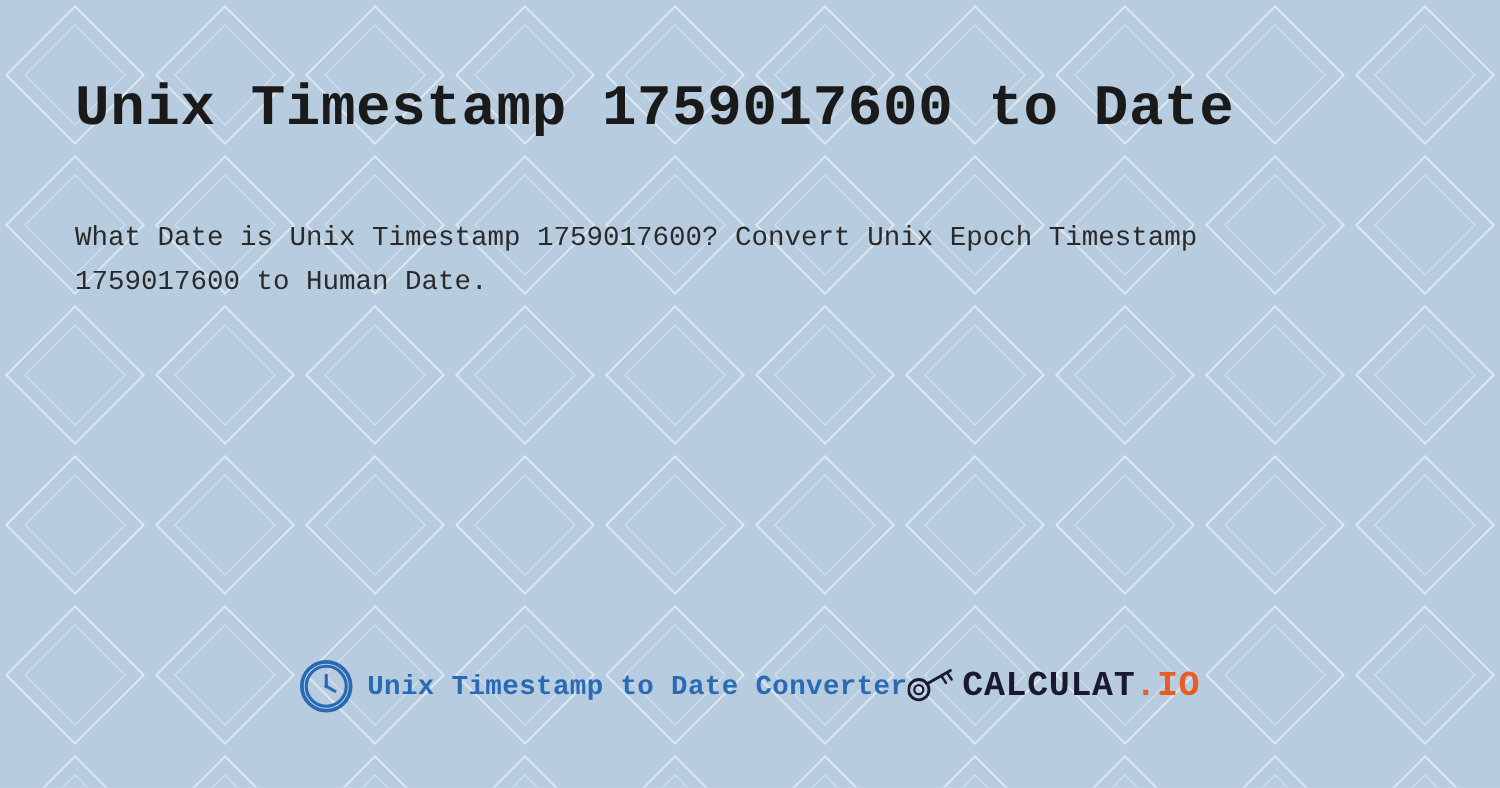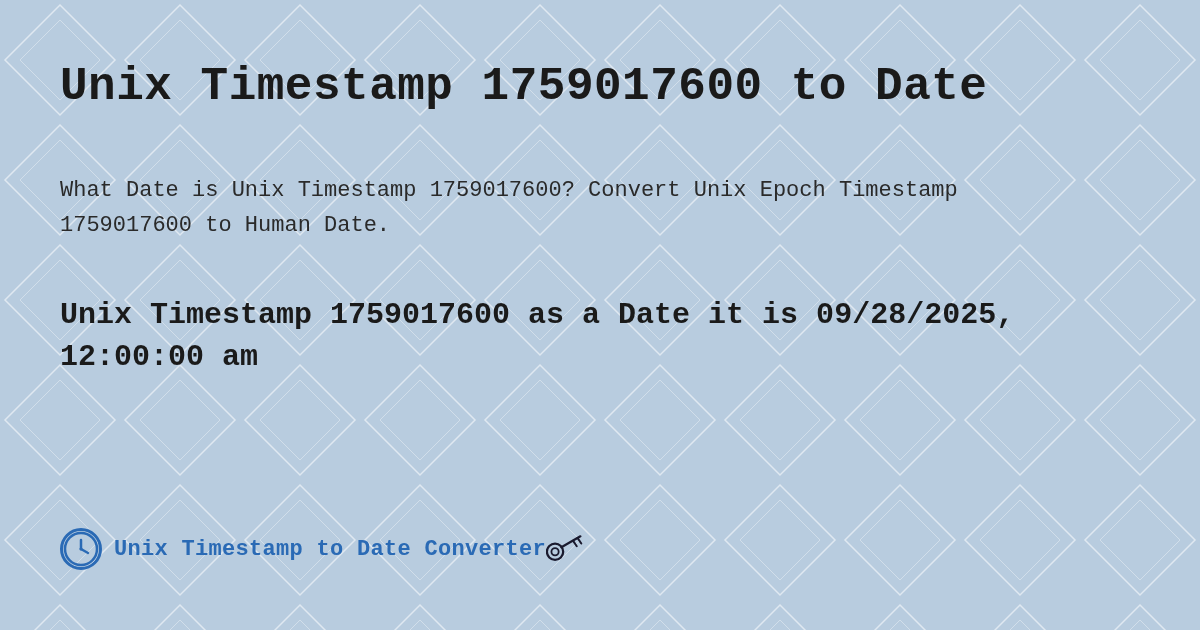--- a/index.html
+++ b/index.html
@@ -70,21 +70,21 @@
       font-size: 30px;
       font-weight: 900;
       color: #1a1a1a;
       line-height: 1.4;
       max-width: 980px;
     }
 
     .footer {
       display: flex;
       align-items: center;
-      justify-content: flex-start;
+      justify-content: center;
       padding-top: 10px;
     }
 
     .footer-left {
       display: flex;
       align-items: center;
       gap: 12px;
     }
 
     .clock-icon {
@@ -151,23 +151,20 @@
       <rect width="1200" height="630" fill="url(#diamonds)"></rect>
     </svg>
   </div>
 
   <div class="content">
     <div class="main-section">
       <h1 class="page-title">Unix Timestamp 1759017600 to Date</h1>
 
       <p class="description">What Date is Unix Timestamp 1759017600? Convert Unix Epoch Timestamp 1759017600 to Human Date.</p>
 
-      <div class="result-section">
-        <p class="result-text">Unix Timestamp 1759017600 as a Date it is 09/28/2025, 12:00:00 am</p>
-      </div>
     </div>
 
     <div class="footer">
       <div class="footer-left">
 
         <div class="clock-icon">
           <svg width="36" height="36" viewBox="0 0 36 36" xmlns="http://www.w3.org/2000/svg">
             <circle cx="18" cy="18" r="16" fill="none" stroke="#2a6ab5" stroke-width="2.5"></circle>
             <line x1="18" y1="18" x2="18" y2="9" stroke="#2a6ab5" stroke-width="2.5" stroke-linecap="round"></line>
             <line x1="18" y1="18" x2="25" y2="22" stroke="#2a6ab5" stroke-width="2.5" stroke-linecap="round"></line>
@@ -182,15 +179,18 @@
         <div class="logo-icon">
           <svg width="42" height="38" viewBox="0 0 42 38" xmlns="http://www.w3.org/2000/svg">
 
             <circle cx="10" cy="22" r="9" fill="none" stroke="#1a1a2e" stroke-width="2.5"></circle>
             <circle cx="10" cy="22" r="4" fill="none" stroke="#1a1a2e" stroke-width="2"></circle>
             <line x1="17" y1="17" x2="38" y2="5" stroke="#1a1a2e" stroke-width="2.5" stroke-linecap="round"></line>
             <line x1="30" y1="10" x2="34" y2="16" stroke="#1a1a2e" stroke-width="2.2" stroke-linecap="round"></line>
             <line x1="35" y1="7" x2="39" y2="13" stroke="#1a1a2e" stroke-width="2.2" stroke-linecap="round"></line>
           </svg>
         </div>
+        <span class="logo-text">
+          <span class="calc-part">CALCULAT</span><span class="dot-io">.IO</span>
+        </span>
       </div>
     </div>
   </div>
 
 </body></html>

